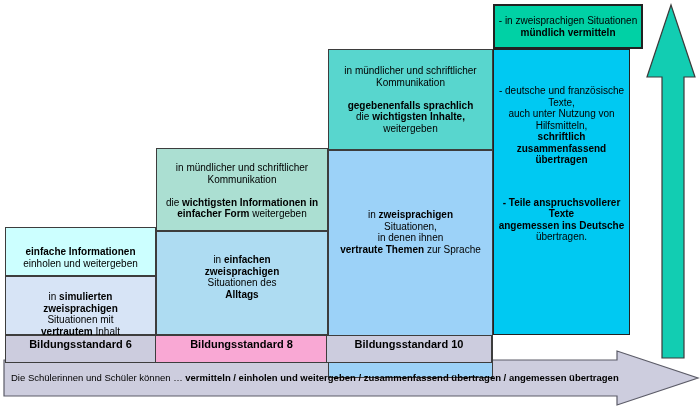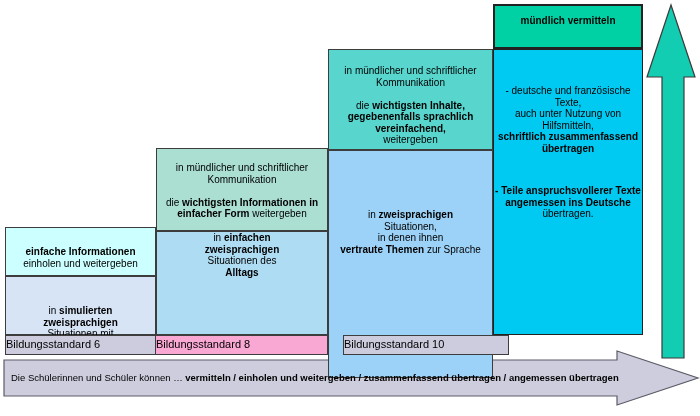--- a/index.html
+++ b/index.html
@@ -8,35 +8,35 @@
     font-family:"Liberation Sans",sans-serif;color:#000;
   }
   .arrows{position:absolute;left:0;top:0;width:700px;height:416px;z-index:0;}
   .box{
     position:absolute;box-sizing:border-box;border:1px solid #3d3d3d;
     text-align:center;font-size:10px;line-height:11.5px;z-index:1;
   }
   .box .line{min-height:11.5px;}
   .box .line.spacer{height:11.5px;}
   .c1b1{left:5px;  top:227px;width:151px;height:49px; padding-top:18px;}
-  .c1b2{left:5px;  top:276px;width:151px;height:59px; padding-top:28px;}
+  .c1b2{left:5px;  top:276px;width:151px;height:59px; padding-top:14px;}
   .c2b1{left:156px;top:148px;width:172px;height:83px; padding-top:13px;}
-  .c2b2{left:156px;top:231px;width:172px;height:104px;}
+  .c2b2{left:156px;top:231px;width:172px;height:104px;padding-top:22px;}
   .c3b1{left:328px;top:49px; width:165px;height:101px;padding-top:15px;}
   .c3b2{left:328px;top:150px;width:165px;height:228px;padding-top:58px;}
   .c4b1{left:493px;top:4px;  width:150px;height:45px; padding-top:9px;border-width:2px;border-color:#222;}
-  .c4b2{left:493px;top:49px; width:150px;height:286px;padding-top:35px;border-color:#222;text-align:center;}
+  .c4b2{left:493px;top:49px; width:137px;height:286px;padding-top:35px;border-color:#222;text-align:center;}
   .c4b2 .line.spacer{height:31px;}
   .bar{
-    position:absolute;top:335px;height:20px;box-sizing:border-box;border:1px solid #3d3d3d;
-    text-align:left;font-weight:normal;font-size:11px;line-height:17px;z-index:1;
+    position:absolute;top:335px;height:28px;box-sizing:border-box;border:1px solid #3d3d3d;
+    text-align:center;font-weight:bold;font-size:11px;line-height:17px;z-index:1;
   }
   .bar1{left:5px;  width:151px;}
   .bar2{left:155px;width:173px;}
-  .bar3{left:343px;width:166px;}
+  .bar3{left:326px;width:166px;}
   .bar4{left:492px;width:151px;}
   .arrow-label{
     position:absolute;left:11px;top:372px;z-index:2;
     font-size:9.5px;white-space:nowrap;color:#000;
   }
 </style>
 </head>
 <body>
 
 <div class="canvas">
@@ -70,34 +70,34 @@
       <div class="line"><b>zweisprachigen</b></div>
       <div class="line"><span>Situationen des</span></div>
       <div class="line"><b>Alltags</b></div>
     </div>
   <div class="bar bar2" style="background: #f9a8d4;">Bildungsstandard 8</div>
 
   <div class="box c3b1" style="background: rgb(88, 214, 206);">
       <div class="line"><span>in mündlicher und schriftlicher</span></div>
       <div class="line"><span>Kommunikation</span></div>
       <div class="line spacer"></div>
+      <div class="line"><b>gegebenenfalls sprachlich</b></div>
       <div class="line"><span>die </span><b>wichtigsten Inhalte,</b></div>
-      <div class="line"><b>gegebenenfalls sprachlich</b></div>
-      <div class="line"><b>vereinfachend,</b></div>
       <div class="line"><span>weitergeben</span></div>
     </div>
   <div class="box c3b2" style="background: rgb(156, 210, 248);">
       <div class="line"><span>in </span><b>zweisprachigen</b></div>
       <div class="line"><span>Situationen,</span></div>
       <div class="line"><span>in denen ihnen</span></div>
       <div class="line"><b>vertraute Themen</b><span> zur Sprache</span></div>
     </div>
   <div class="bar bar3" style="background: rgb(204, 204, 222);">Bildungsstandard 10</div>
 
   <div class="box c4b1" style="background: rgb(0, 209, 165);">
+      <div class="line"><span>- in zweisprachigen Situationen</span></div>
       <div class="line"><b>mündlich vermitteln</b></div>
     </div>
   <div class="box c4b2" style="background: rgb(0, 201, 242);">
       <div class="line"><span>- deutsche und französische</span></div>
       <div class="line"><span>Texte,</span></div>
       <div class="line"><span>auch unter Nutzung von</span></div>
       <div class="line"><span>Hilfsmitteln,</span></div>
       <div class="line"><b>schriftlich zusammenfassend</b></div>
       <div class="line"><b>übertragen</b></div>
       <div class="line spacer"></div>

